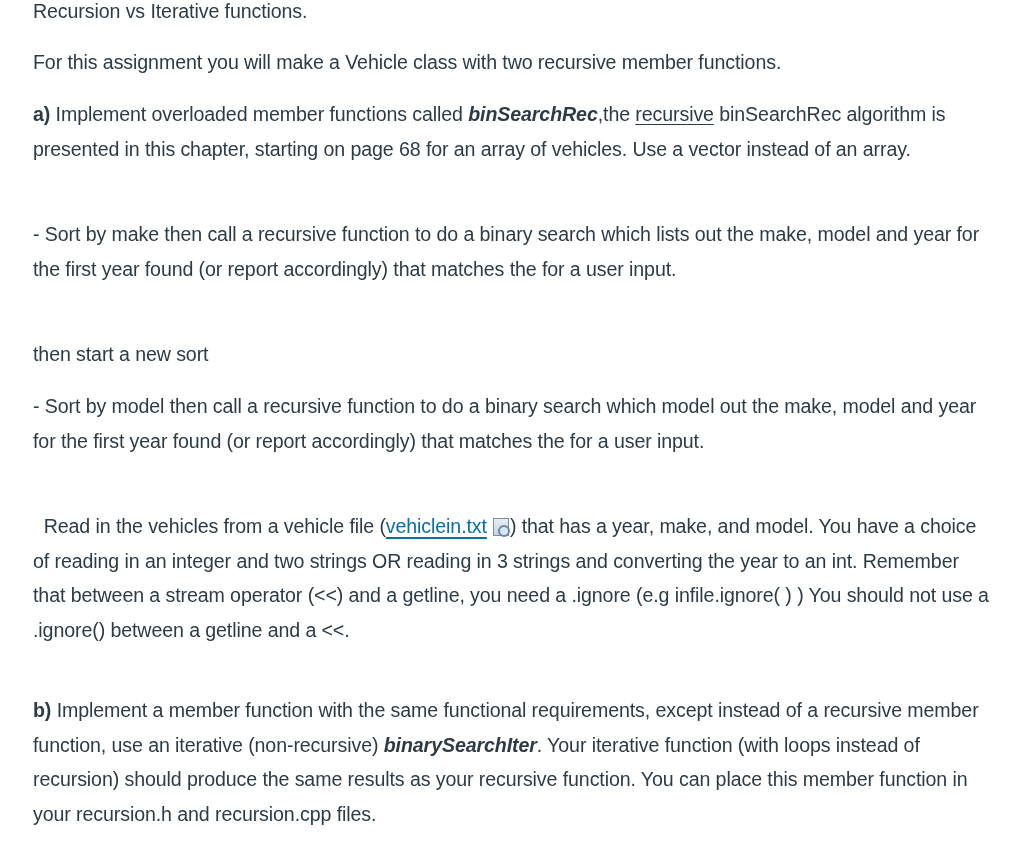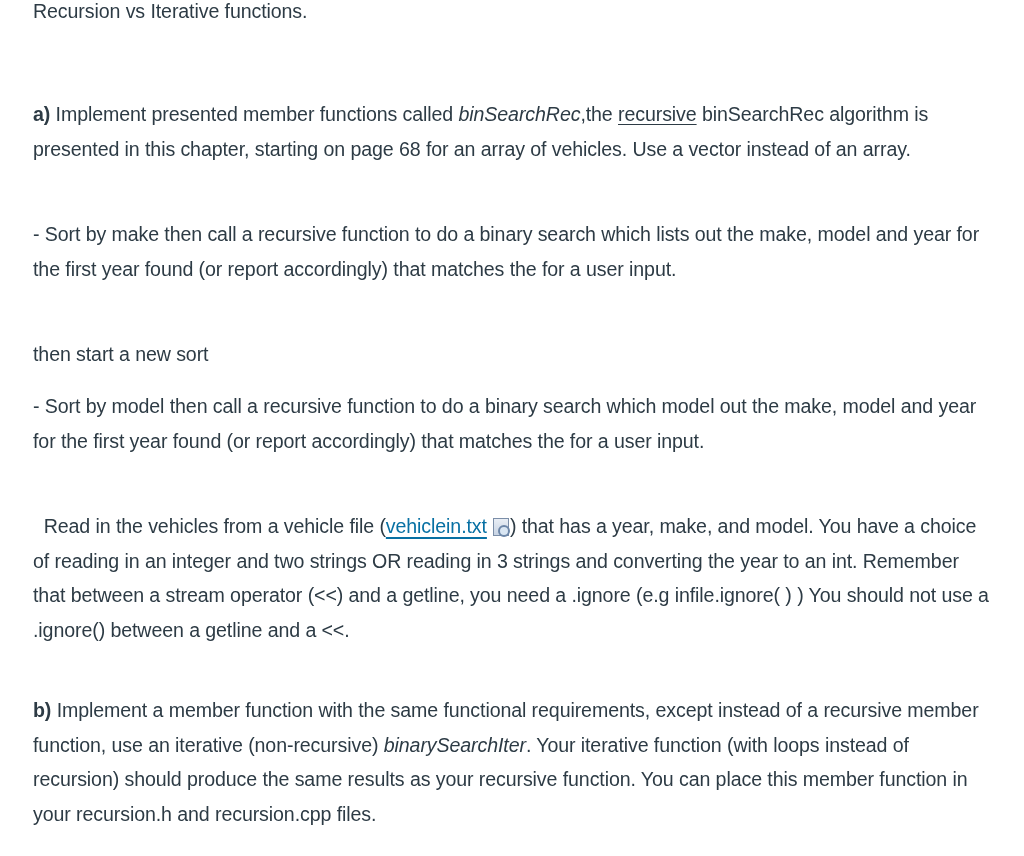--- a/index.html
+++ b/index.html
@@ -14,41 +14,42 @@
   .para { position: absolute; left: 33px; width: 960px; line-height: 34.5px; margin: 0; }
   .title { top: -6px; }
   .intro { top: 45px; }
   .pa { top: 97px; }
   .s1 { top: 217px; }
   .then { top: 337px; }
   .s2 { top: 389px; }
   .read { top: 509px; }
   .pb { top: 680px; margin-top: 13px; }
   .u { text-decoration: underline; text-decoration-color: #2d3b45; text-underline-offset: 3px; text-align: center; }
-  .bi { font-weight: normal; font-style: italic; }
+  .bi { font-weight: bold; font-style: italic; }
   b { font-weight: bold; }
   .link { color: #0770a3; font-weight: normal; text-decoration: underline; text-decoration-color: #0770a3; text-decoration-thickness: 2px; text-underline-offset: 4px; cursor: pointer; }
   .file-icon {
     display: inline-block; width: 16px; height: 18px; vertical-align: -3px;
     margin: 0 1px 0 6px; position: relative;
     background: linear-gradient(#e9eef5, #c7d3e3); border: 1px solid #7b8ea8; box-sizing: border-box;
   }
   .file-icon::after {
     content: ""; position: absolute; right: -2px; bottom: -2px; width: 8px; height: 8px;
     border: 2px solid #6c86a8; border-radius: 50%; background: #d9e6f3;
   }
 </style>
 </head>
 <body>
 
 <div class="page">
   <p class="para title">Recursion vs Iterative functions.</p>
 
+  <p class="para intro">For this assignment you will make a Vehicle class with two recursive member functions.</p>
 
-  <p class="para pa"><b>a)</b><span> Implement presented member functions called </span><span class="bi">binSearchRec</span><span>,the </span><span class="u">recursive</span><span> binSearchRec algorithm is presented in this chapter, starting on page 68 for an array of vehicles. Use a vector instead of an array.</span></p>
+  <p class="para pa"><b>a)</b><span> Implement overloaded member functions called </span><span class="bi">binSearchRec</span><span>,the </span><span class="u">recursive</span><span> binSearchRec algorithm is presented in this chapter, starting on page 68 for an array of vehicles. Use a vector instead of an array.</span></p>
 
   <p class="para then">then start a new sort</p>
 
   <p class="para s1">- Sort by make then call a recursive function to do a binary search which lists out the make, model and year for the first year found (or report accordingly) that matches the for a user input.</p>
 
   <p class="para s2">- Sort by model then call a recursive function to do a binary search which model out the make, model and year for the first year found (or report accordingly) that matches the for a user input.</p>
 
   <p class="para read">&nbsp;&nbsp;<span>Read in the vehicles from a vehicle file (</span><a class="link">vehiclein.txt</a><span class="file-icon"></span><span>) that has a year, make, and model. You have a choice of reading in an integer and two strings OR reading in 3 strings and converting the year to an int. Remember that between a  stream operator (&lt;&lt;) and a getline, you need a .ignore (e.g infile.ignore( ) )  You should not use a .ignore() between a getline and a &lt;&lt;.</span></p>
 
   <p class="para pb"><b>b)</b><span> Implement a member function with the same functional requirements, except instead of a recursive member function, use an iterative (non-recursive) </span><span class="bi">binarySearchIter</span><span>.  Your iterative function (with loops instead of recursion) should produce the same results as your recursive function.  You can place this member function in your recursion.h and recursion.cpp files.</span></p>

